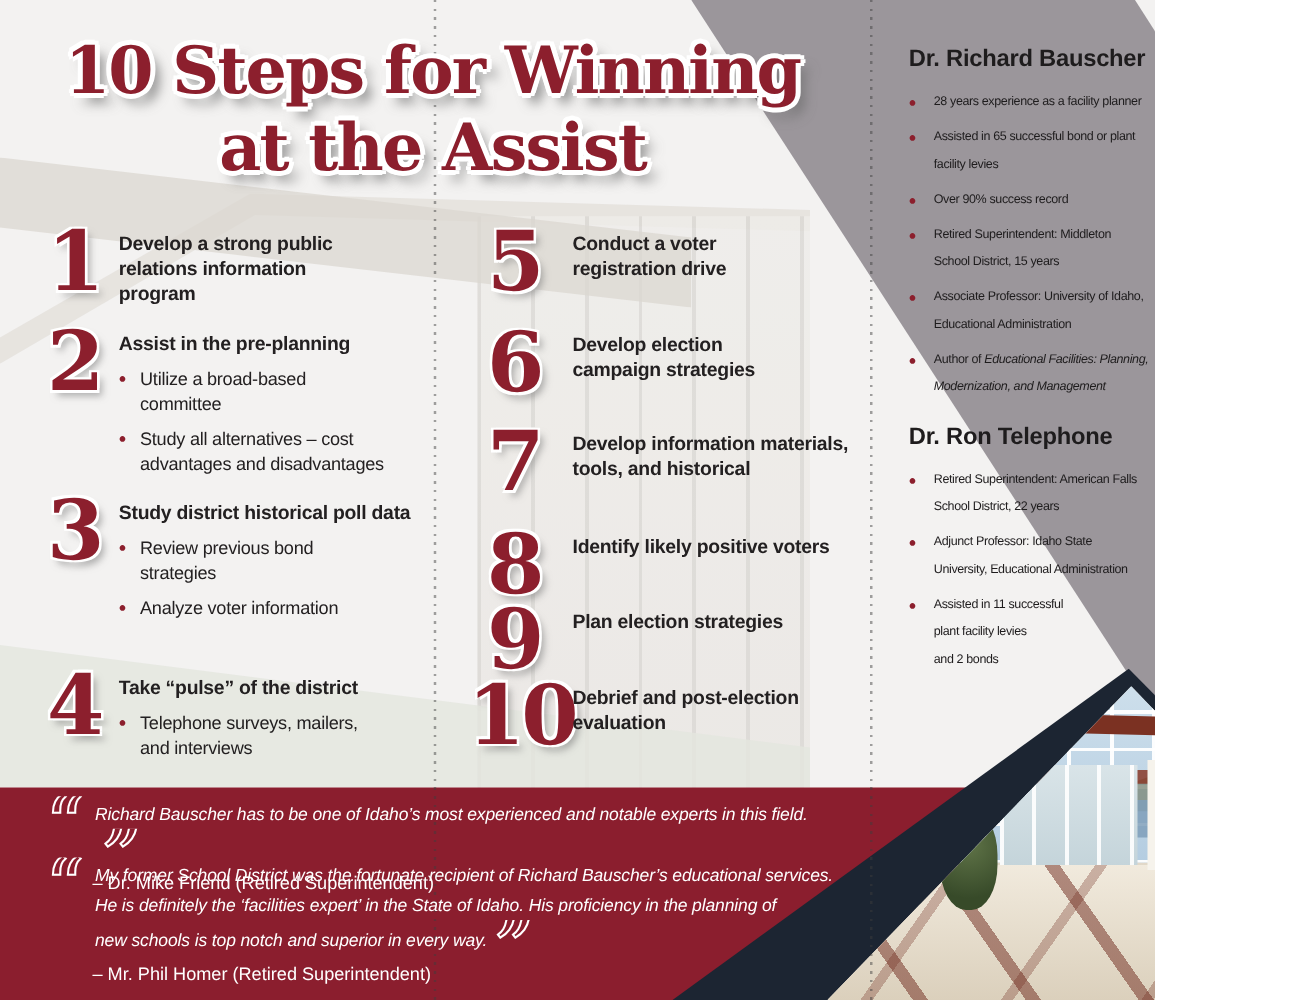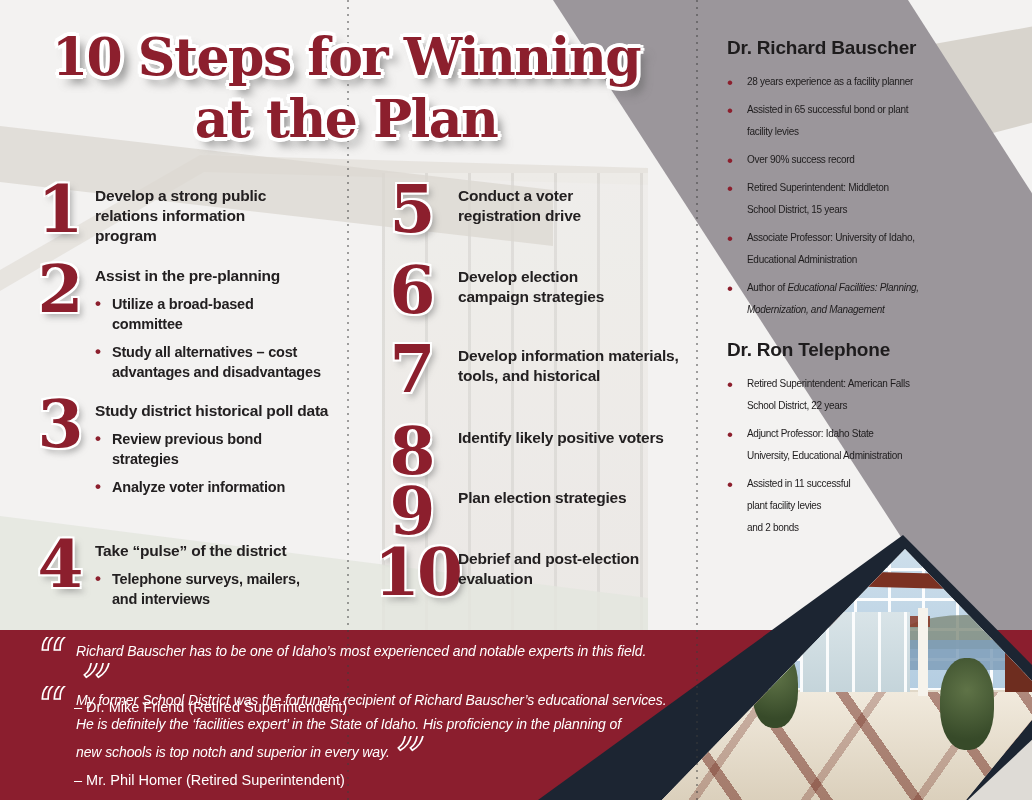--- a/index.html
+++ b/index.html
@@ -1,17 +1,17 @@
 <!DOCTYPE html>
 <html><head>
 <meta charset="utf-8">
 <style>
   html,body{margin:0;padding:0;}
   .page{
-    position:relative; width:1032px; height:800px; overflow:hidden;
+    position:relative; width:924px; height:800px; overflow:hidden;
     background:#f3f2f1;
     font-family:"Liberation Sans","DejaVu Sans",sans-serif;
     -webkit-font-smoothing:antialiased;
   }
   .abs{position:absolute;}
   .shape{position:absolute; inset:0; pointer-events:none;}
 
   
   .ghost-roof{ background:#e3e0db; opacity:.8;
     clip-path:polygon(0 270px,200px 155px,648px 168px,648px 185px,204px 172px,0 291px);}
@@ -79,21 +79,21 @@
     text-shadow:-3px -3px 0 #fff,3px -3px 0 #fff,-3px 3px 0 #fff,3px 3px 0 #fff,
       0 -4px 0 #fff,0 4px 0 #fff,-4px 0 0 #fff,4px 0 0 #fff, 7px 8px 9px rgba(110,110,110,.75);}
 
   
   .step-num{ position:absolute; text-align:center;
     font-family:"DejaVu Serif","Liberation Serif",serif; font-weight:bold;
     font-size:66px; line-height:62px; letter-spacing:-3px; color:#8c1f2d;
     text-shadow:-2px -2px 0 #fff,2px -2px 0 #fff,-2px 2px 0 #fff,2px 2px 0 #fff,4px 5px 6px rgba(120,120,120,.55);}
   .step-text{ position:absolute; color:#232021;}
   .step-heading{ font-weight:bold; font-size:15.5px; line-height:20px; letter-spacing:-.2px; white-space:pre-line;}
-  .step-bullets{ list-style:none; margin:7px 0 0 0; padding:0;font-weight:bold;}
+  .step-bullets{ list-style:none; margin:7px 0 0 0; padding:0;}
   .step-bullets li{ position:relative; padding-left:17px; margin-top:8px;
     font-size:14.5px; line-height:20px; letter-spacing:-.2px; white-space:pre-line;}
   .step-bullets li::before, .about-bullets li::before{
     content:"\2022"; position:absolute; left:0; top:0; color:#8c1f2d; font-size:17px;}
 
   
   .about-col{ left:727px; top:36px; width:296px; position:absolute; color:#1e1c1d;}
   .about-heading{ font-family:"DejaVu Serif","Liberation Serif",serif; font-weight:bold;
     font-size:32px; line-height:40px; color:#8c1f2d; margin:0 0 16px 0; letter-spacing:-.5px;
     text-shadow:-2px -2px 0 #fff,2px -2px 0 #fff,-2px 2px 0 #fff,2px 2px 0 #fff,
@@ -143,21 +143,21 @@
     <div class="ph-plant" style="left:300px;top:138px;width:54px;height:92px;"></div>
     <div class="ph-plant" style="left:48px;top:152px;width:38px;height:64px;"></div>
   </div>
   <div class="shape corner-tri"></div>
 
   <div class="fold" style="left:347px;"></div>
   <div class="fold" style="left:696px;"></div>
 
   <div class="title">
     <div>10 Steps for Winning</div>
-    <div>at the Plan</div>
+    <div>at the Assist</div>
   </div>
 
   <div id="steps-root">
       <div class="step-num" style="left: 30px; top: 178px; width: 58px;">1</div>
       <div class="step-text" style="left: 95px; top: 186px; width: 252px;">
         <div class="step-heading">Develop a strong public
 relations information
 program</div>
       </div>
       <div class="step-num" style="left: 30px; top: 258px; width: 58px;">2</div>

